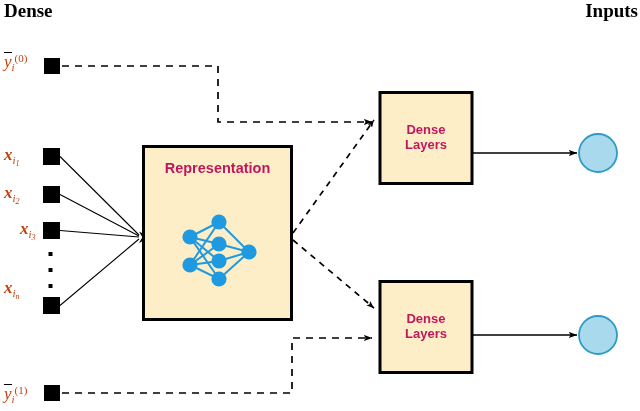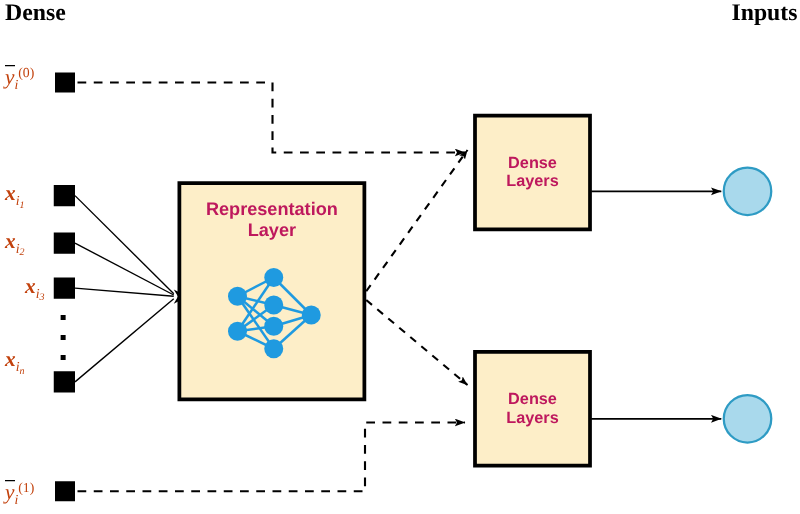--- a/index.html
+++ b/index.html
@@ -213,21 +213,20 @@
   <div class="mlabel" style="left:4px; top:279px;">
     <span class="bold"><i>x</i></span><span class="sub">i<span class="ssub">n</span></span>
   </div>
 
   <div class="mlabel" style="left:4px; top:384px;">
     <span class="bar"><i>y</i></span><span class="sub">i</span><span class="sup">(1)</span>
   </div>
 
   <div class="boxtext" id="rep-text" style="left:143px; top:160px; width:149px;">
     <div>Representation</div>
-    <div>Layer</div>
   </div>
 
   <div class="boxtext dense-text" style="left:380px; top:122px; width:92px;">
     <div>Dense</div>
     <div>Layers</div>
   </div>
 
   <div class="boxtext dense-text" style="left:380px; top:311px; width:92px;">
     <div>Dense</div>
     <div>Layers</div>

